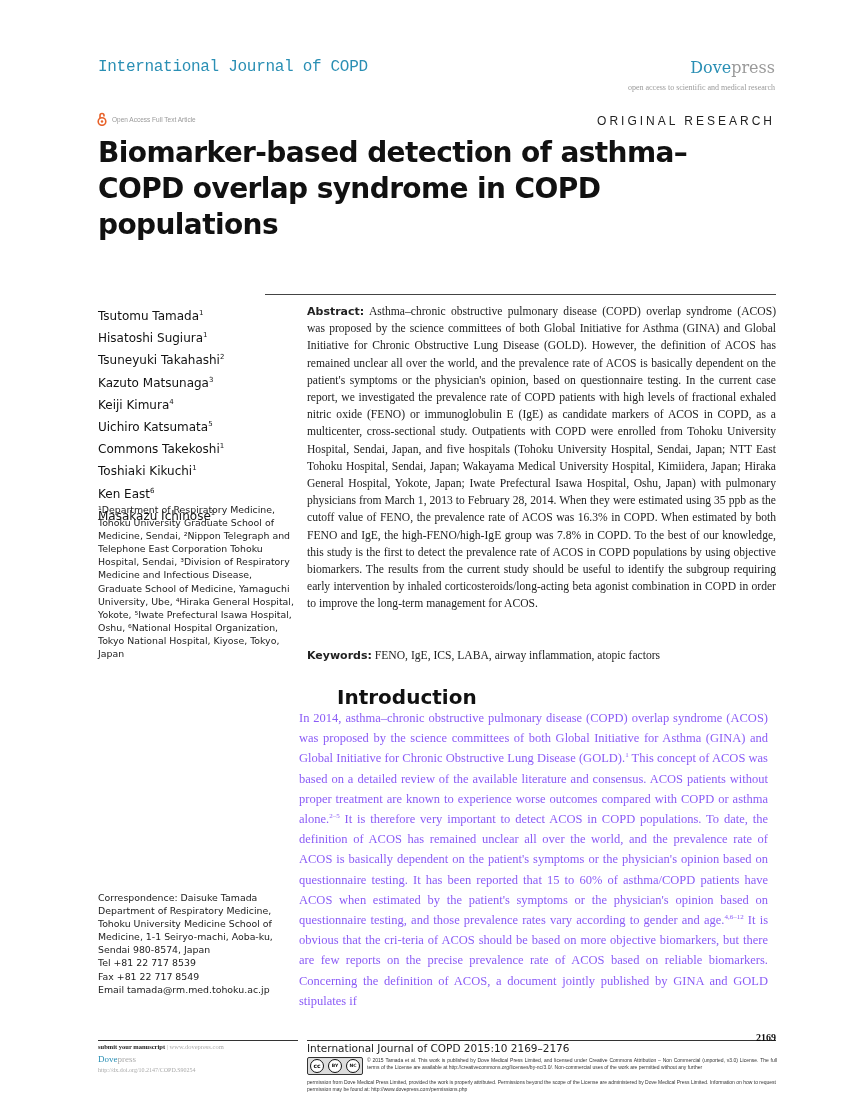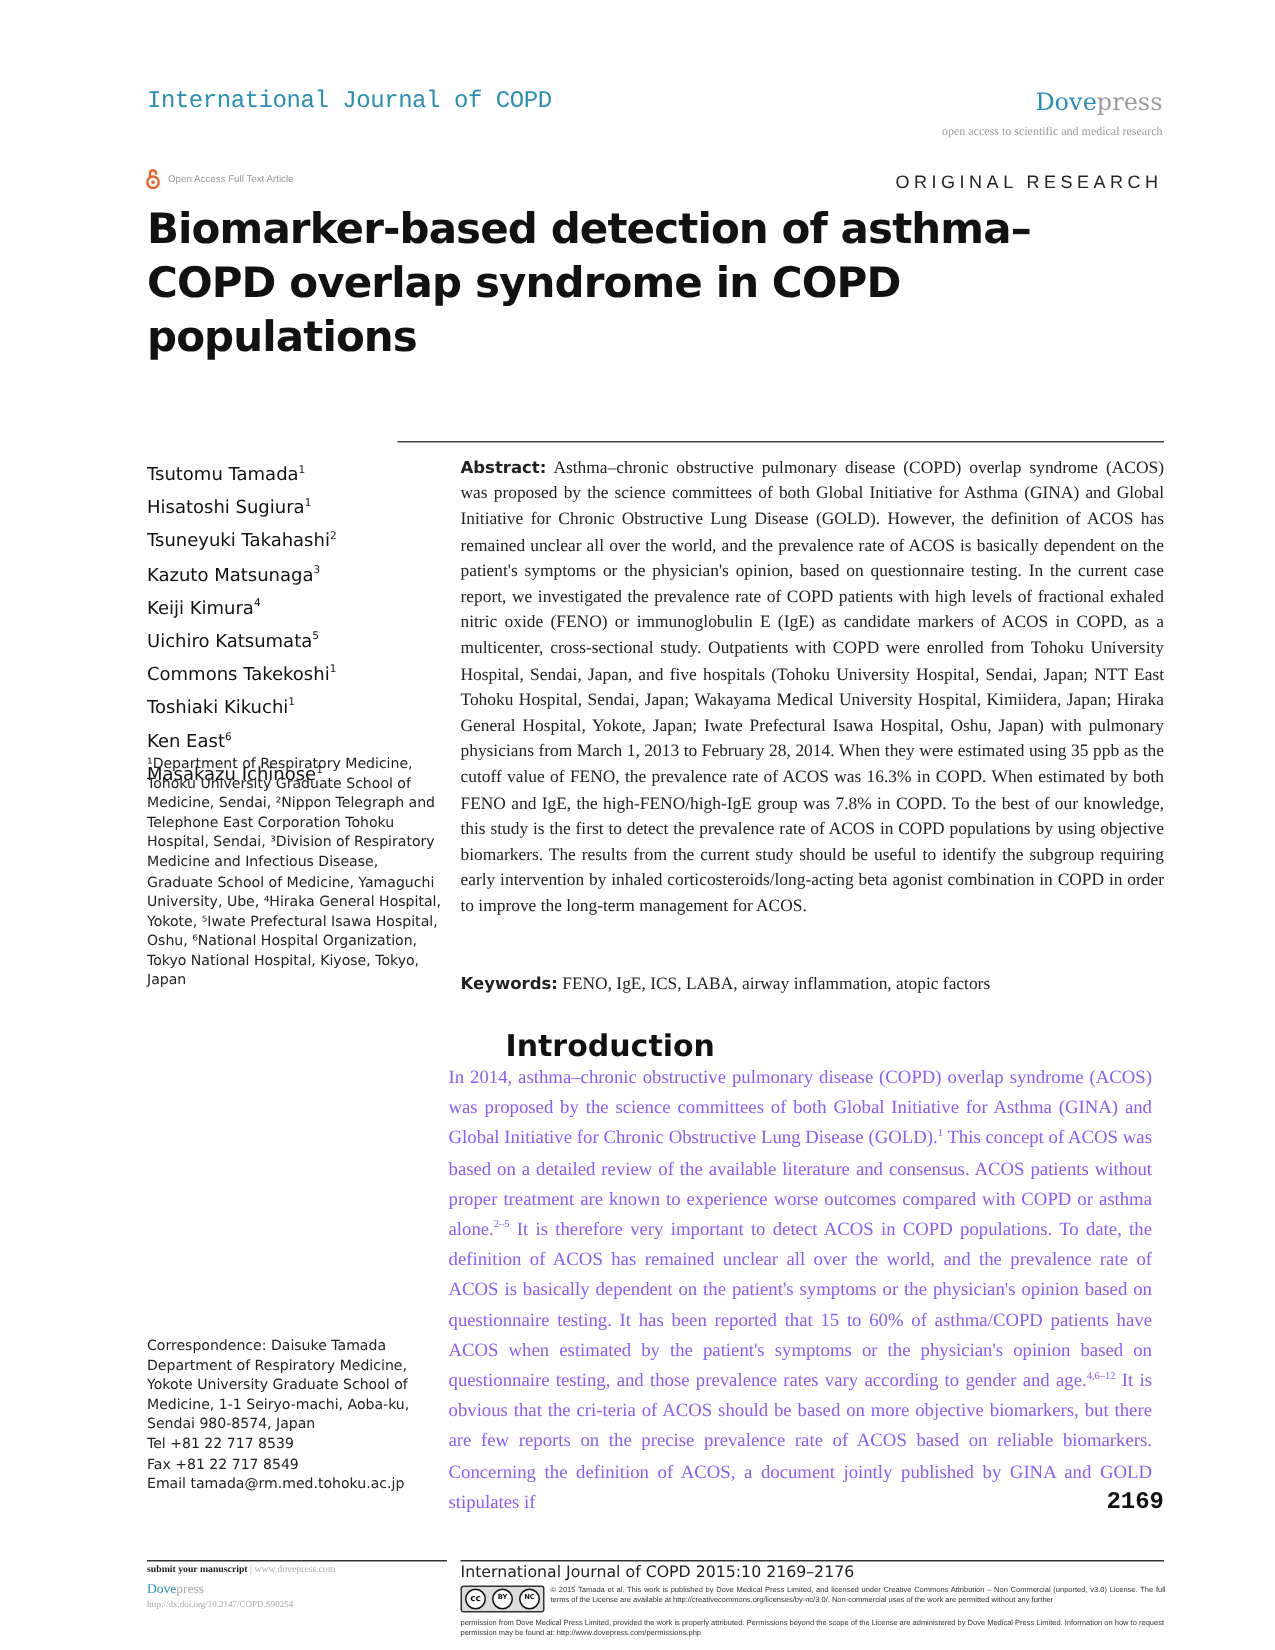--- a/index.html
+++ b/index.html
@@ -60,21 +60,21 @@
   .footer-rule-left { left: 98px; top: 1040px; width: 200px; height: 1px; background: #333; }
   .footer-rule-right { left: 307px; top: 1040px; width: 469px; height: 1px; background: #333; }
   .submit { left: 98px; top: 1043px; font-size: 6.5px; color: #222; }
   .submit b { font-weight: bold; }
   .submit .url { color: #aaa; }
   .foot-dove { left: 98px; top: 1054px; font-size: 9px; }
   .foot-dove .dove { color: #2a8fb4; }
   .foot-dove .press { color: #aaa; }
   .foot-doi { left: 98px; top: 1067px; font-size: 6px; color: #aaa; }
   .citation { left: 307px; top: 1042px; font-family: "DejaVu Sans", sans-serif; font-size: 10.5px; color: #222; }
-  .page-number { right: 74px; top: 992px; font-family: Liberation Mono, monospace; font-weight: bold; font-size: 16px; color: #111; }
+  .page-number { right: 74px; top: 1032px; font-family: Liberation Serif, serif; font-weight: bold; font-size: 10px; color: #111; }
   .cc-badge {
     left: 307px; top: 1057px; width: 54px; height: 16px; border: 1px solid #333; border-radius: 2px;
     display: flex; align-items: center; justify-content: space-around; background: #dcdcdc;
     font-family: "DejaVu Sans", sans-serif; font-size: 7px; font-weight: bold; color: #111;
   }
   .cc-badge span { display: inline-block; width: 12px; height: 12px; border: 1.2px solid #111; border-radius: 50%; text-align: center; line-height: 12px; background: #fff; font-size: 6px; }
   .license {
     left: 367px; top: 1057px; width: 410px; font-family: "Liberation Sans", sans-serif;
     font-size: 5px; line-height: 7.4px; color: #333; text-align: justify;
   }
@@ -114,21 +114,21 @@
     <div><span>Uichiro Katsumata</span><sup>5</sup></div>
     <div><span>Commons Takekoshi</span><sup>1</sup></div>
     <div><span>Toshiaki Kikuchi</span><sup>1</sup></div>
     <div><span>Ken East</span><sup>6</sup></div>
     <div><span>Masakazu Ichinose</span><sup>1</sup></div>
   </div>
 <div class="abs affil">¹Department of Respiratory Medicine, Tohoku University Graduate School of Medicine, Sendai, ²Nippon Telegraph and Telephone East Corporation Tohoku Hospital, Sendai, ³Division of Respiratory Medicine and Infectious Disease, Graduate School of Medicine, Yamaguchi University, Ube, ⁴Hiraka General Hospital, Yokote, ⁵Iwate Prefectural Isawa Hospital, Oshu, ⁶National Hospital Organization, Tokyo National Hospital, Kiyose, Tokyo, Japan</div>
 <div class="abs corr">
   <div>Correspondence: Daisuke Tamada</div>
   <div>Department of Respiratory Medicine,</div>
-  <div>Yokote University Graduate School of</div>
+  <div>Tohoku University Medicine School of</div>
   <div>Medicine, 1-1 Seiryo-machi, Aoba-ku,</div>
   <div>Sendai 980-8574, Japan</div>
   <div>Tel +81 22 717 8539</div>
   <div>Fax +81 22 717 8549</div>
   <div>Email tamada@rm.med.tohoku.ac.jp</div>
 </div>
 
 <div class="abs abstract">
   <span class="lead">Abstract:</span>
   <span>Asthma–chronic obstructive pulmonary disease (COPD) overlap syndrome (ACOS) was proposed by the science committees of both Global Initiative for Asthma (GINA) and Global Initiative for Chronic Obstructive Lung Disease (GOLD). However, the definition of ACOS has remained unclear all over the world, and the prevalence rate of ACOS is basically dependent on the patient's symptoms or the physician's opinion, based on questionnaire testing. In the current case report, we investigated the prevalence rate of COPD patients with high levels of fractional exhaled nitric oxide (FENO) or immunoglobulin E (IgE) as candidate markers of ACOS in COPD, as a multicenter, cross-sectional study. Outpatients with COPD were enrolled from Tohoku University Hospital, Sendai, Japan, and five hospitals (Tohoku University Hospital, Sendai, Japan; NTT East Tohoku Hospital, Sendai, Japan; Wakayama Medical University Hospital, Kimiidera, Japan; Hiraka General Hospital, Yokote, Japan; Iwate Prefectural Isawa Hospital, Oshu, Japan) with pulmonary physicians from March 1, 2013 to February 28, 2014. When they were estimated using 35 ppb as the cutoff value of FENO, the prevalence rate of ACOS was 16.3% in COPD. When estimated by both FENO and IgE, the high-FENO/high-IgE group was 7.8% in COPD. To the best of our knowledge, this study is the first to detect the prevalence rate of ACOS in COPD populations by using objective biomarkers. The results from the current study should be useful to identify the subgroup requiring early intervention by inhaled corticosteroids/long-acting beta agonist combination in COPD in order to improve the long-term management for ACOS.</span>

